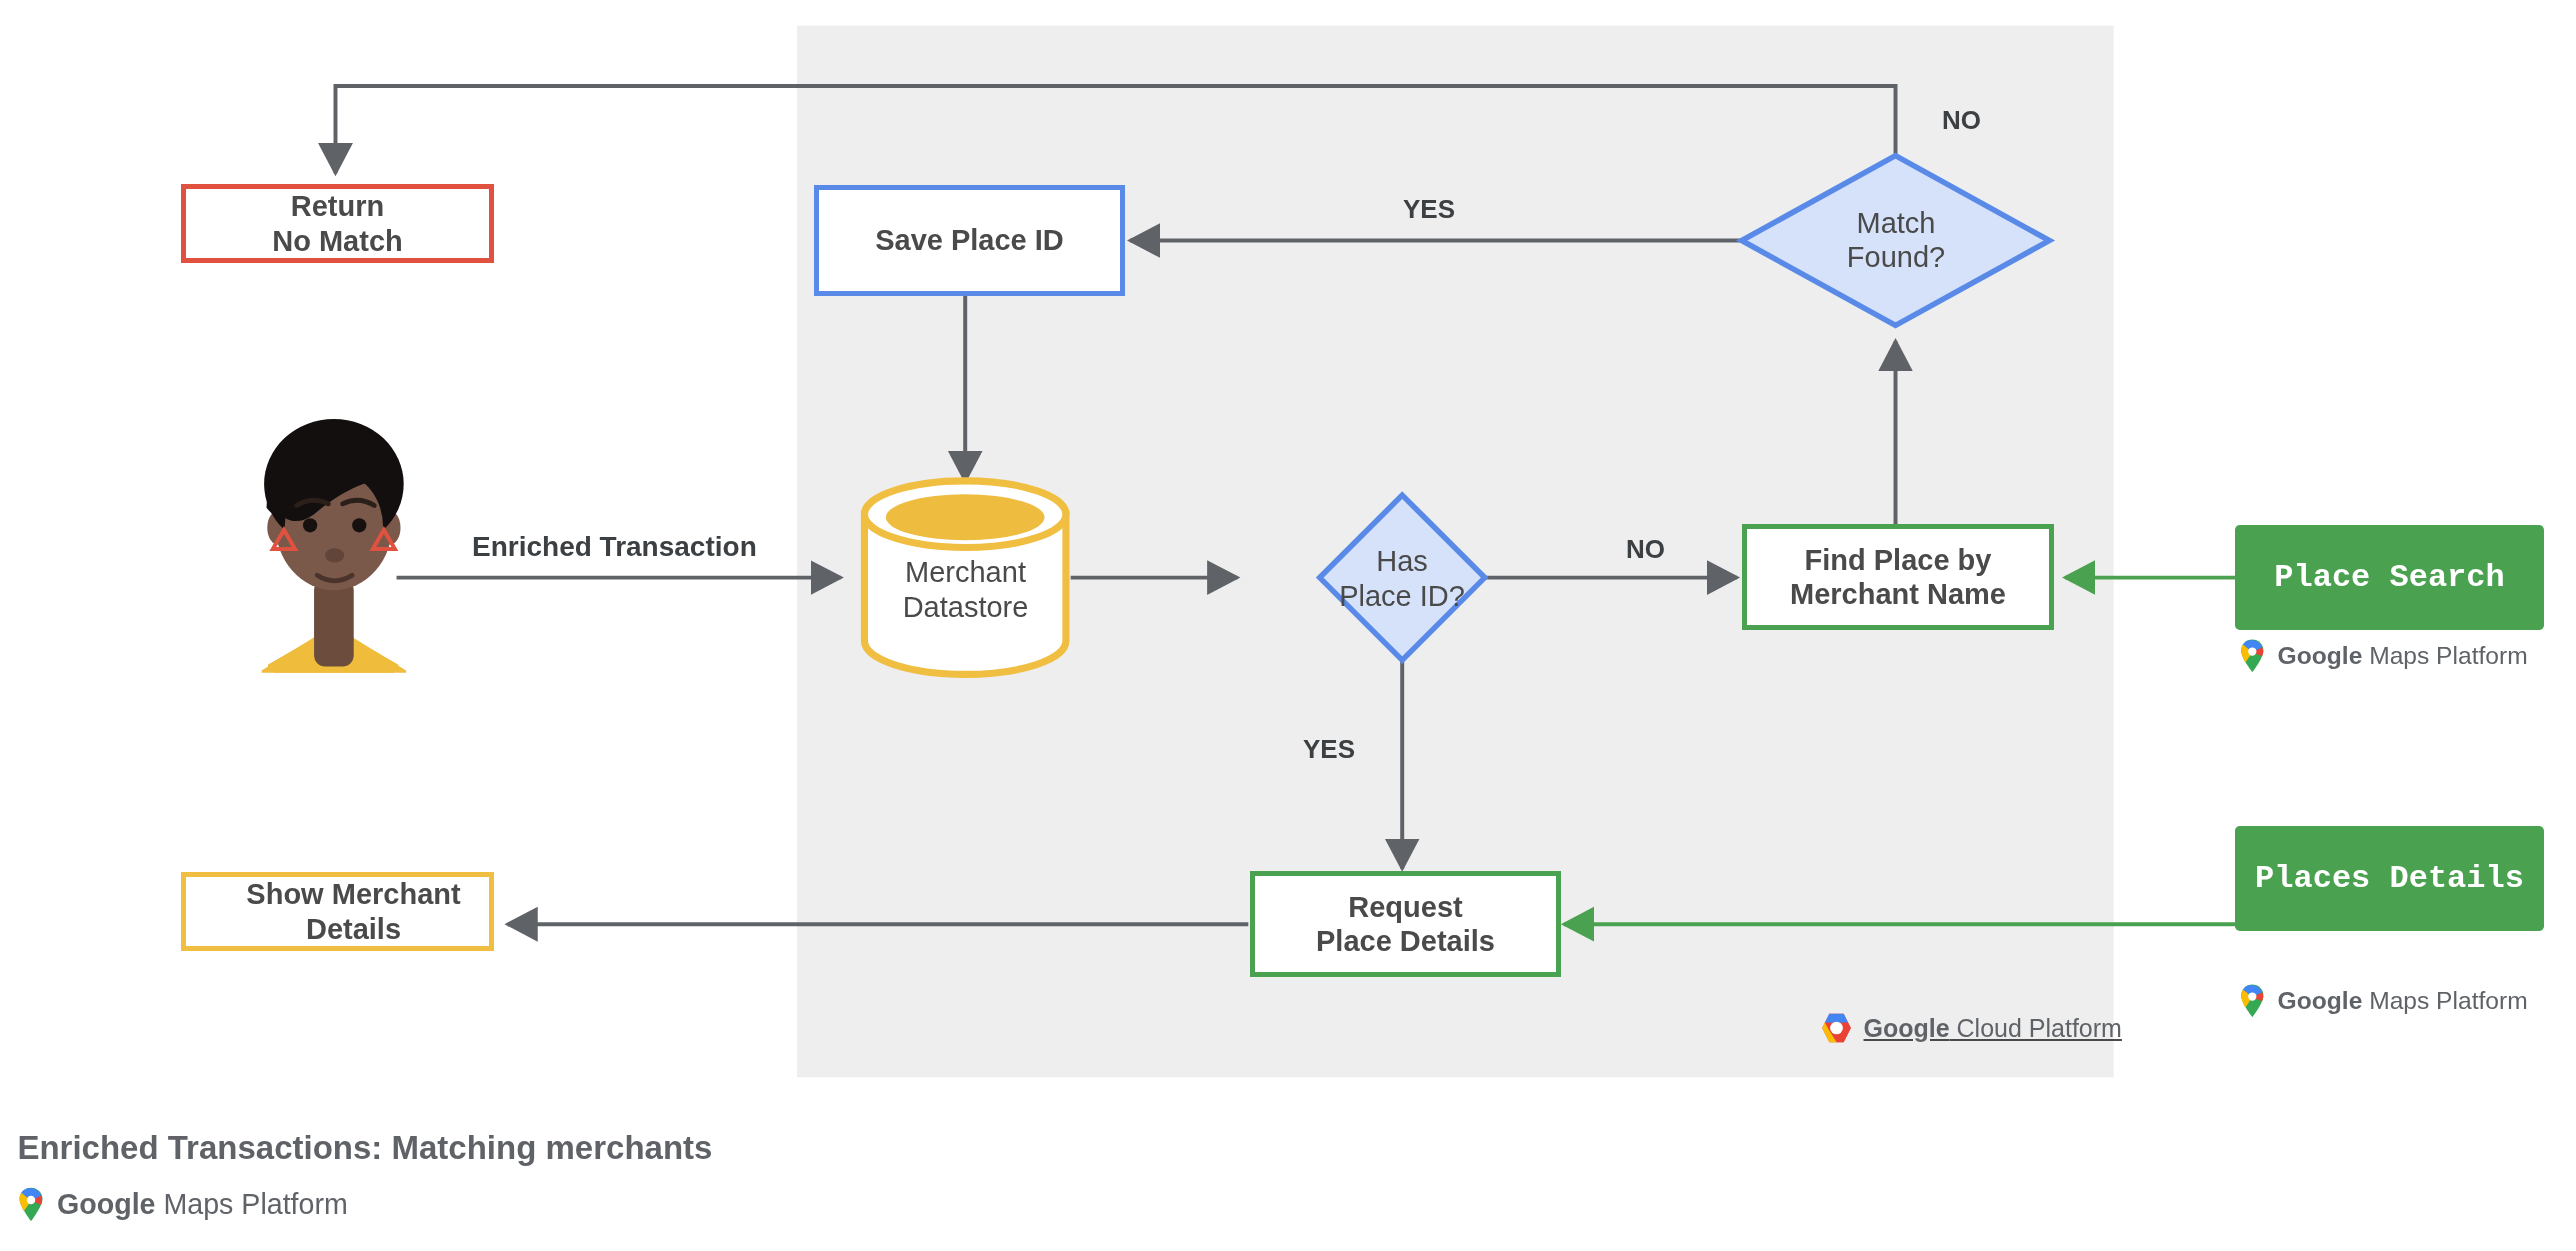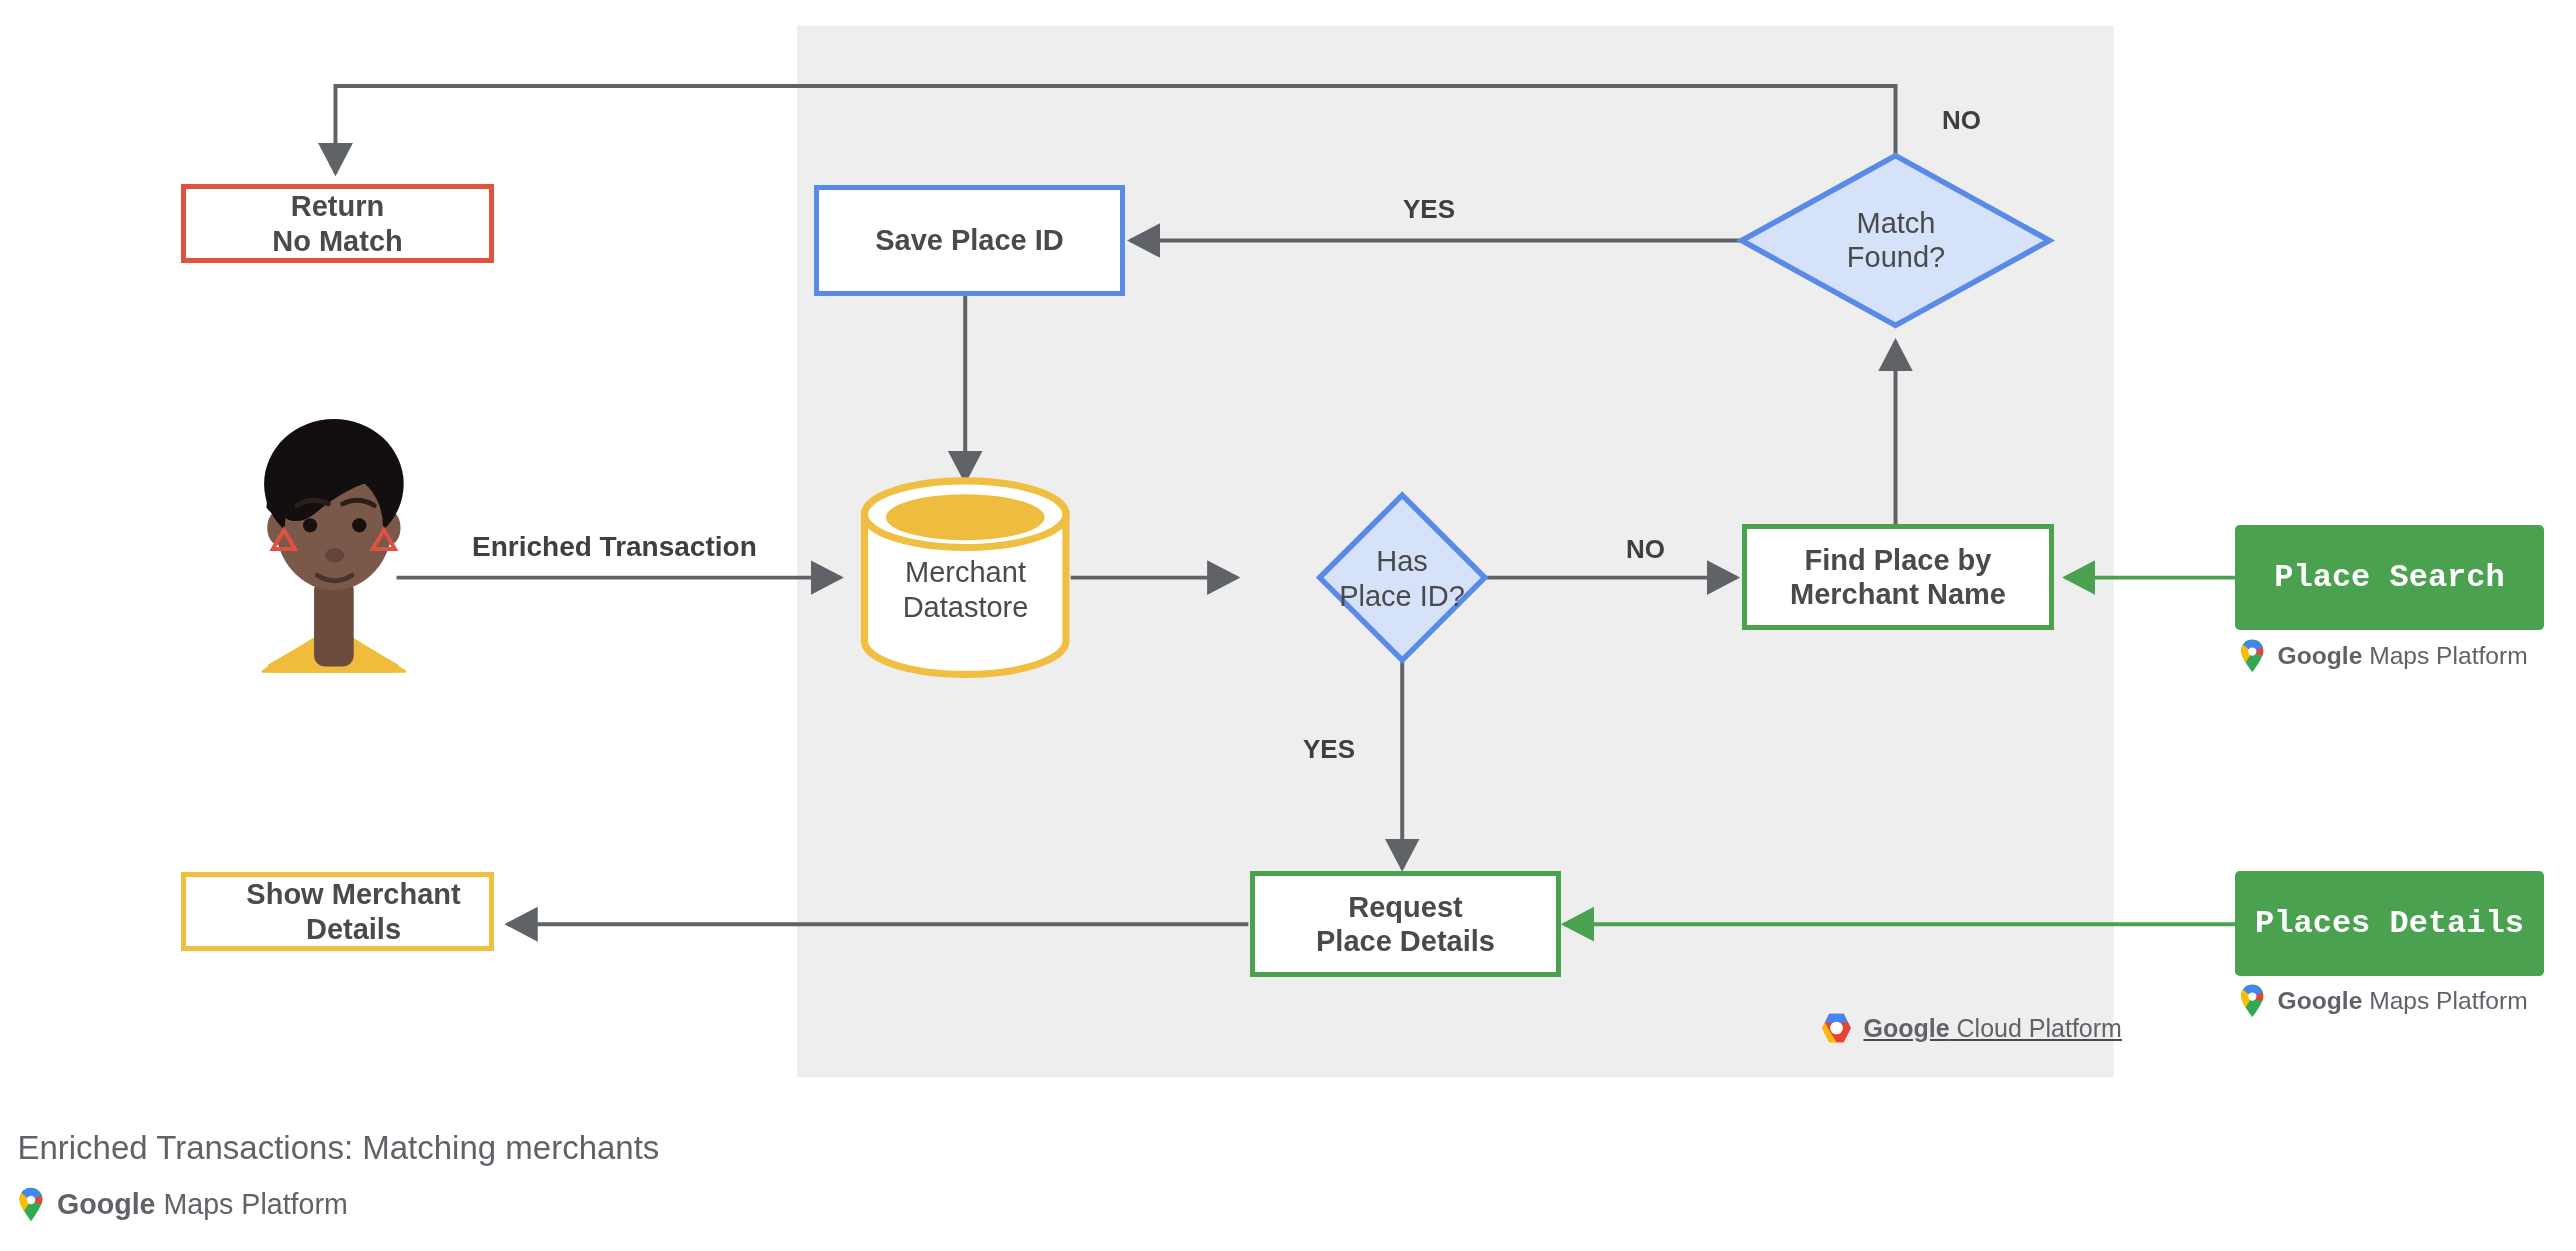--- a/index.html
+++ b/index.html
@@ -20,21 +20,21 @@
   .edge-label{position:absolute;font-weight:700;color:#3c4043;white-space:nowrap;}
 
   .gcard{position:absolute;border-radius:4.8px;display:flex;align-items:center;
          justify-content:center;color:#ffffff;font-weight:700;text-align:center;font-family:Liberation Mono, monospace;}
 
   .attrib{position:absolute;display:flex;align-items:center;gap:11px;}
   .attrib .word{color:#5f6368;white-space:nowrap;}
   .attrib .word .g{font-weight:700;}
   .attrib .word .rest{font-weight:400;}
 
-  .caption{position:absolute;font-weight:400;color:#5f6368;white-space:nowrap;}
+  .caption{position:absolute;font-weight:700;color:#5f6368;white-space:nowrap;}
 
   .gcp{position:absolute;display:flex;align-items:center;gap:9.5px;}
   .gcp .word{color:#5f6368;white-space:nowrap;}
 </style>
 </head>
 <body>
 
 <div id="stage">
 
   <svg id="svg-layer" viewBox="0 0 3248 1578">
@@ -182,21 +182,21 @@
       <path d="M6.2 8.2 A14 14 0 0 1 30.5 11.6 L18 18 Z" fill="#4285f4"></path>
       <path d="M4 16 A14 14 0 0 1 6.2 8.2 L18 18 L9.2 31 C6.2 25.4 4 19.8 4 16 Z" fill="#fbbc04"></path>
       <path d="M18 18 L30.5 11.6 A14 14 0 0 1 30.2 23 L18 18 Z" fill="#ea4335"></path>
       <circle cx="18" cy="17" r="5.2" fill="#ffffff"></circle>
     </svg>
     <span class="word" style="font-size:24.6px;">
       <span class="g">Google</span><span class="rest"> Maps Platform</span>
     </span>
   </div>
 
-  <div class="gcard" style="left:2235px;top:871px;width:309px;height:105px;background:#4aa14f;font-size:32px;">
+  <div class="gcard" style="left:2235px;top:826px;width:309px;height:105px;background:#4aa14f;font-size:32px;">
     <span>Places Details</span>
   </div>
 
   <div class="attrib" style="left:2238px;top:983px;">
     <svg width="28.6" height="35" viewBox="0 0 36 44">
       <path d="M18 43 C18 43 4 25 4 16 A14 14 0 0 1 32 16 C32 25 18 43 18 43 Z" fill="#34a853"></path>
       <path d="M6.2 8.2 A14 14 0 0 1 30.5 11.6 L18 18 Z" fill="#4285f4"></path>
       <path d="M4 16 A14 14 0 0 1 6.2 8.2 L18 18 L9.2 31 C6.2 25.4 4 19.8 4 16 Z" fill="#fbbc04"></path>
       <path d="M18 18 L30.5 11.6 A14 14 0 0 1 30.2 23 L18 18 Z" fill="#ea4335"></path>
       <circle cx="18" cy="17" r="5.2" fill="#ffffff"></circle>

